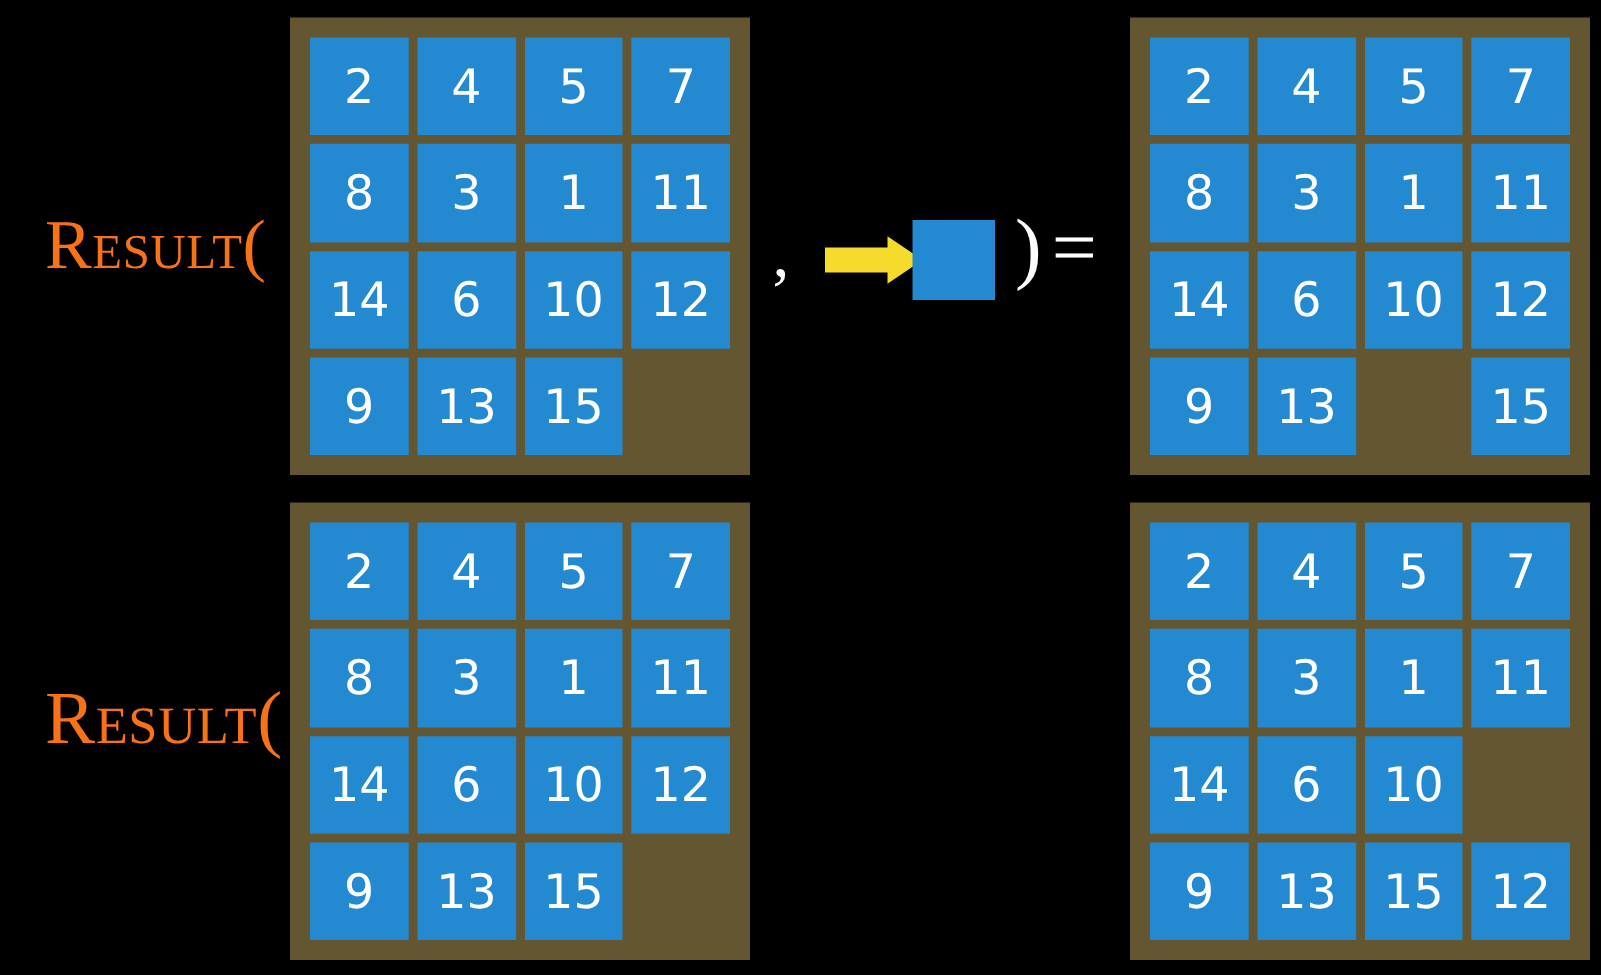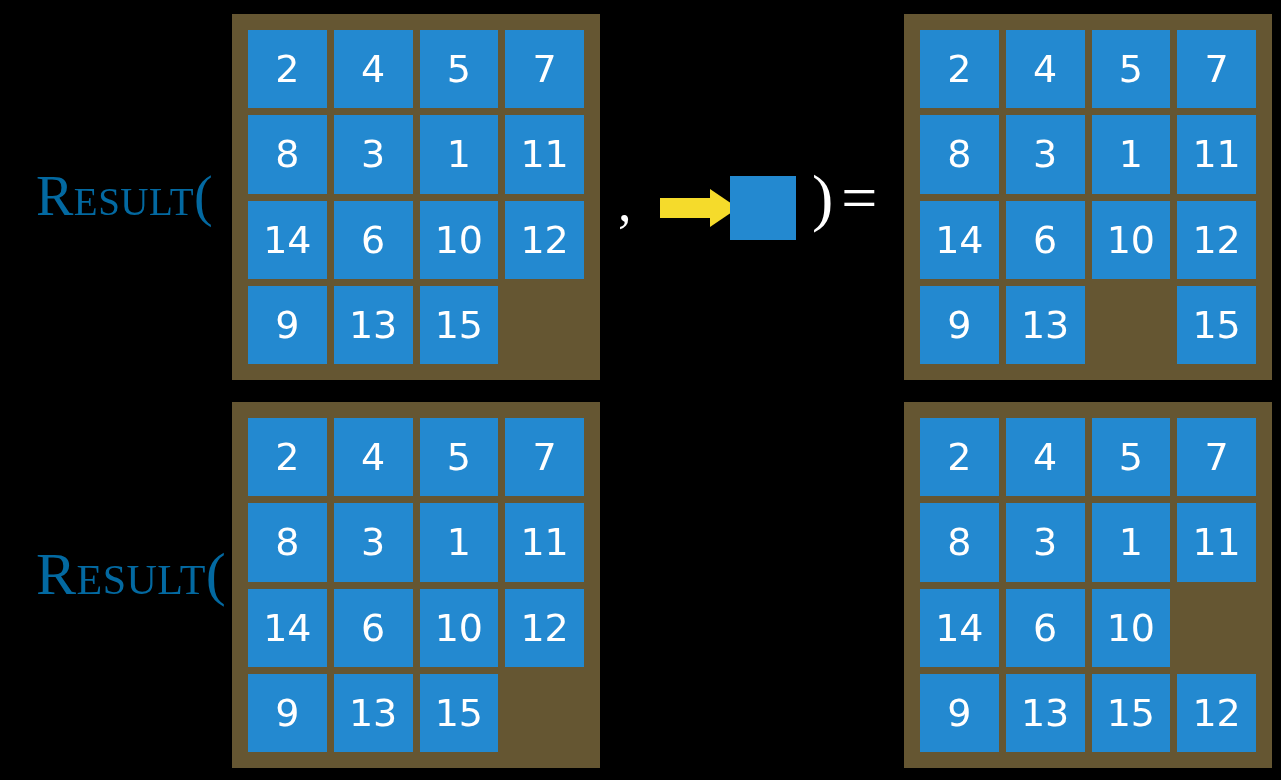--- a/index.html
+++ b/index.html
@@ -28,21 +28,21 @@
     left: 0;
     width: 1281px;
     display: block;
   }
   .row-top    { top: 0px;   height: 392px; }
   .row-bottom { top: 392px; height: 388px; }
 
   
   .result-label {
     position: absolute;
-    color: #0369a1;
+    color: #f97316;
     font-family: "Liberation Serif", "DejaVu Serif", serif;
     font-variant: small-caps;
     font-weight: normal;
     white-space: nowrap;
     letter-spacing: 0.5px;
     line-height: 1;
   }
   .row-top .result-label {
     left: 36px;
     top: 168px;

